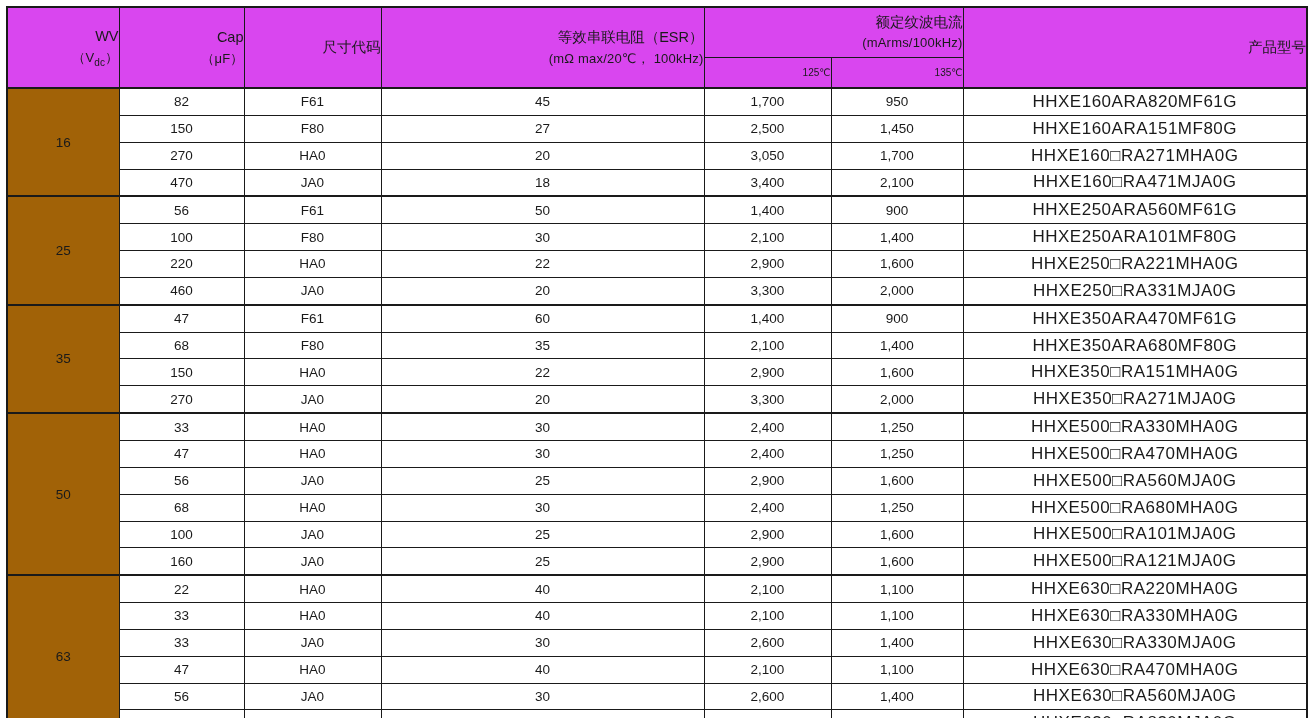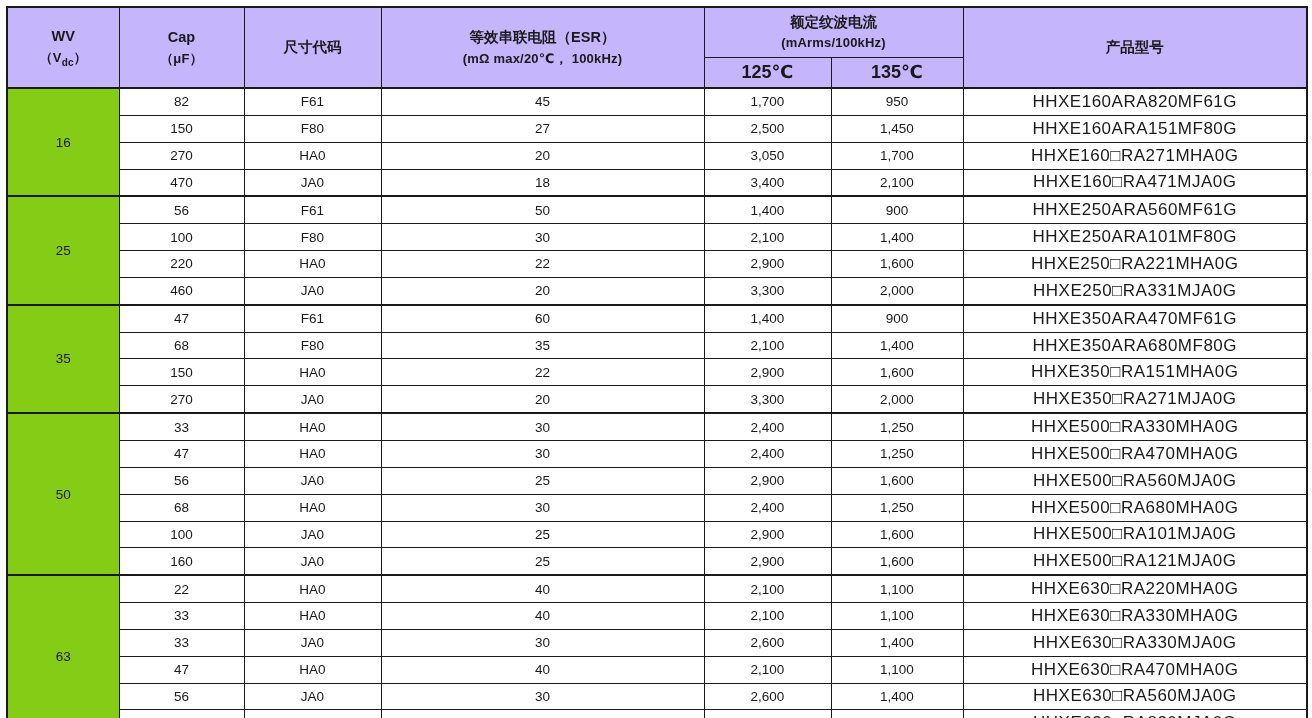--- a/index.html
+++ b/index.html
@@ -26,42 +26,43 @@
   }
   th, td {
     border: 1.5px solid #1a1a1a;
     text-align: center;
     vertical-align: middle;
     padding: 0;
     overflow: hidden;
     white-space: nowrap;
   }
   thead th {
-    background: #c4b5fd;
-    font-weight: bold;
+    background: #d946ef;
+    font-weight: normal;
     font-size: 14.5px;
     line-height: 1.5;
     border-bottom-width: 2.5px;
+    text-align: right;
   }
   thead tr.h1 { height: 50px; }
   thead tr.h2 { height: 31px; }
   thead tr.h1 th[colspan] { border-bottom-width: 1.5px; }
   thead .latin-line { font-size: 13px; letter-spacing: 0.2px; }
-  thead .temp-th { font-size: 18px; }
+  thead .temp-th { font-size: 10px; }
   sub { font-size: 10px; }
   tbody td {
     font-size: 13.5px;
     height: 25.85px;
     border-top-width: 1px;
     border-bottom-width: 1px;
     background: #ffffff;
   }
   tbody tr.group-start td { border-top-width: 2.5px; }
   tbody td.wv-cell {
-    background: #84cc16;
+    background: #a16207;
     font-size: 13.5px;
   }
   tbody td.part { letter-spacing: 0.5px; font-size: 17px; }
 </style>
 </head>
 <body>
 
 <div class="page">
   <table class="spec">
     <colgroup>

